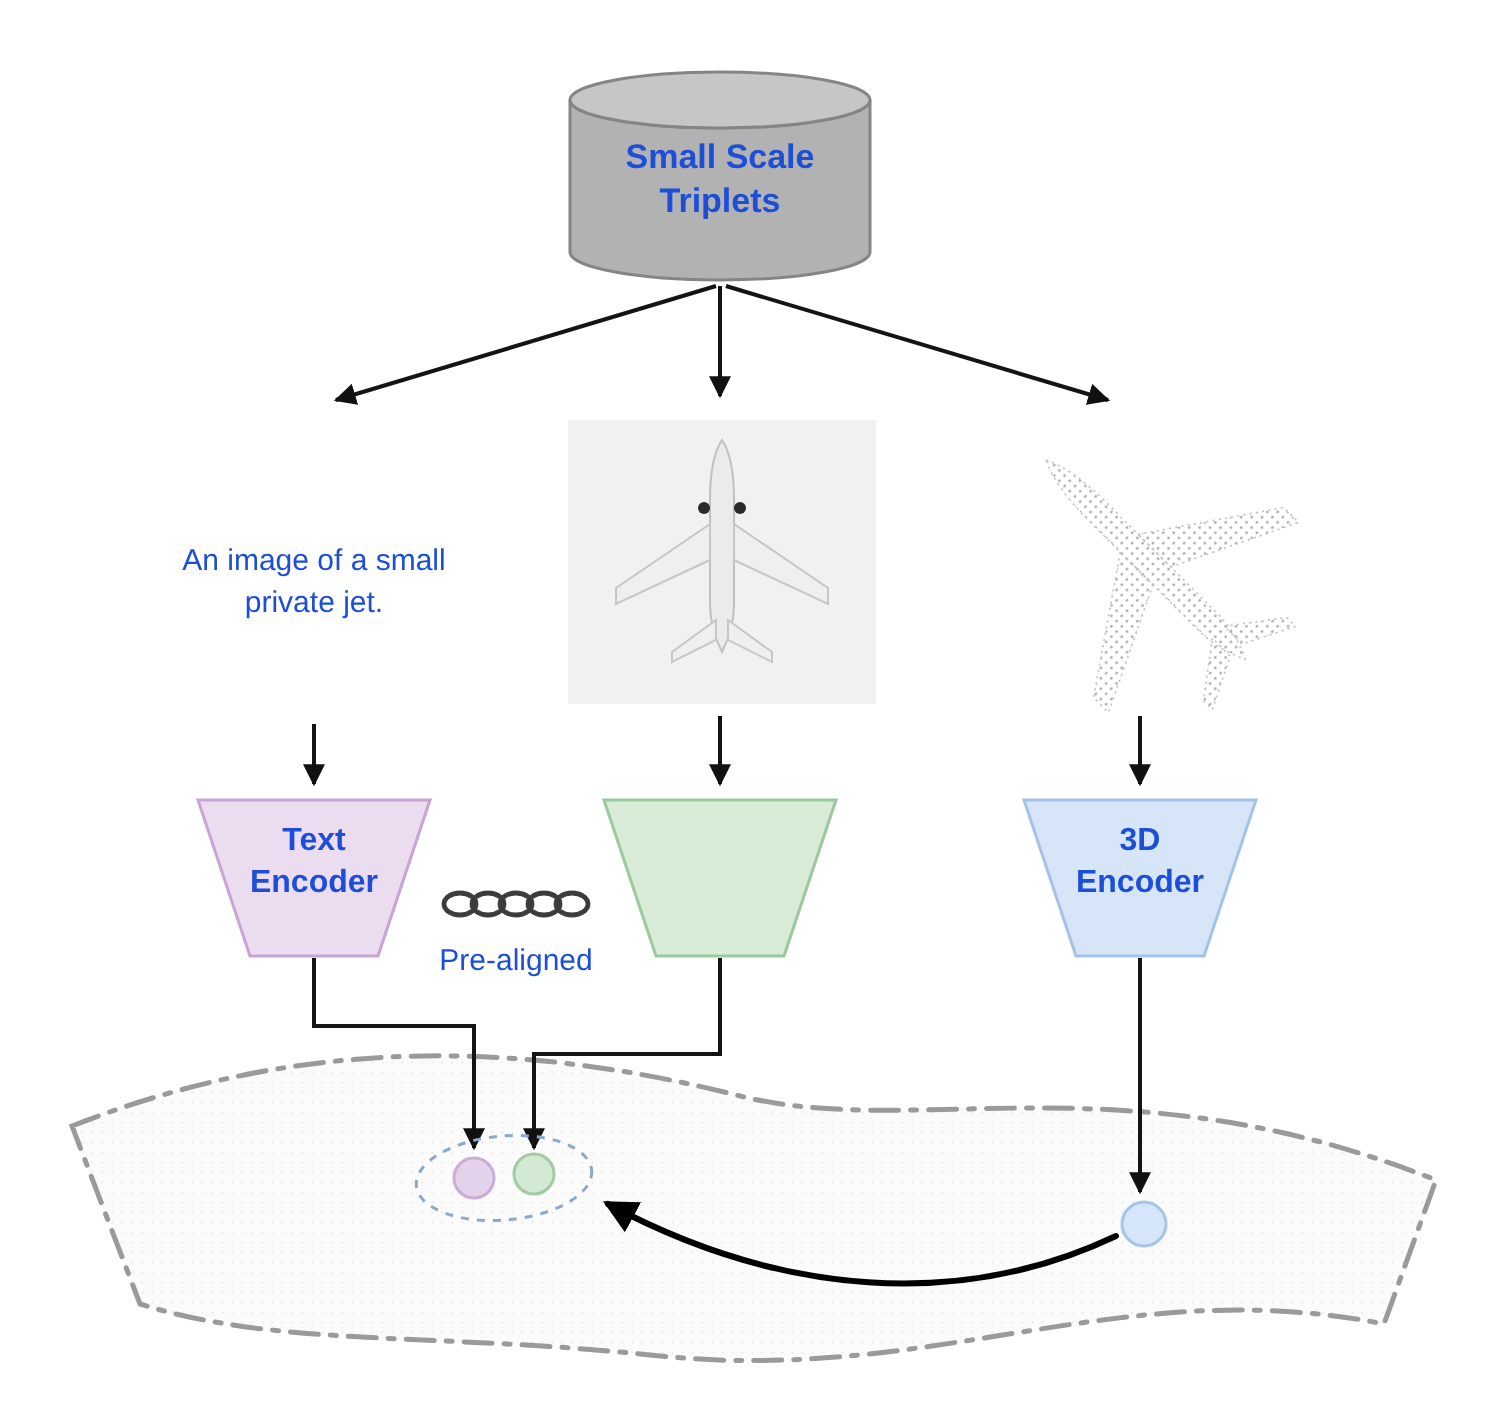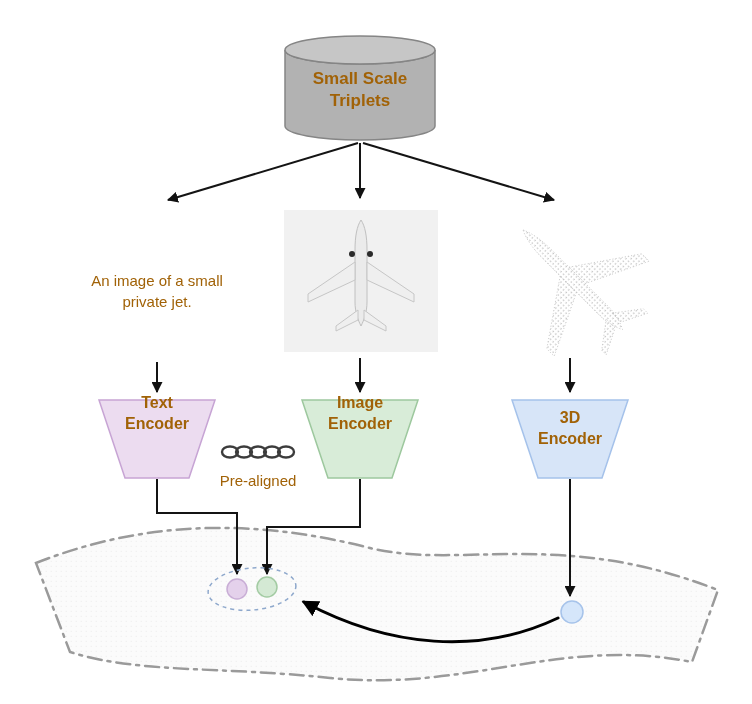--- a/index.html
+++ b/index.html
@@ -6,27 +6,27 @@
   .stage {
     position: relative;
     width: 752px;
     height: 704px;
     background: #ffffff;
     overflow: hidden;
     font-family: "Liberation Sans", sans-serif;
     color: #151515;
   }
   .layer { position: absolute; left: 0; top: 0; }
-  .lbl { position: absolute; text-align: center; color: #a16207; }
+  .lbl { position: absolute; text-align: center; color: #1d4ed8; }
   .dataset-label { left: 285px; top: 68px; width: 150px; font-size: 17px; font-weight: bold; line-height: 22px; }
   .caption { left: 72px; top: 270px; width: 170px; font-size: 15px; line-height: 21px; }
-  .enc-label { width: 80px; top: 392px; font-size: 16px; font-weight: bold; line-height: 21px; }
+  .enc-label { width: 80px; top: 410px; font-size: 16px; font-weight: bold; line-height: 21px; }
   .enc-label.text  { left: 117px; }
   .enc-label.image { left: 320px; }
-  .enc-label.threed{ left: 530px; margin-top: 15px; }
+  .enc-label.threed{ left: 530px; }
   .prealigned { left: 200px; top: 472px; width: 116px; font-size: 15px; }
   .image-box {
     position: absolute; left: 284px; top: 210px; width: 154px; height: 142px;
     background: #f1f1f1;
   }
   .image-box svg { display: block; width: 154px; height: 142px; }
 </style>
 </head>
 <body>
 
@@ -113,18 +113,17 @@
       <circle cx="68" cy="44" r="3" fill="#2a2a2a"></circle>
       <circle cx="86" cy="44" r="3" fill="#2a2a2a"></circle>
     </svg>
   </div>
 
   <div class="lbl dataset-label">Small Scale Triplets</div>
 
   <div class="lbl caption">An image of a small private jet.</div>
 
   <div class="lbl enc-label text">Text Encoder</div>
-  <div class="lbl enc-label image">Image Encoder</div>
   <div class="lbl enc-label threed">3D Encoder</div>
 
   <div class="lbl prealigned">Pre-aligned</div>
 
 </div>
 
 </body></html>

